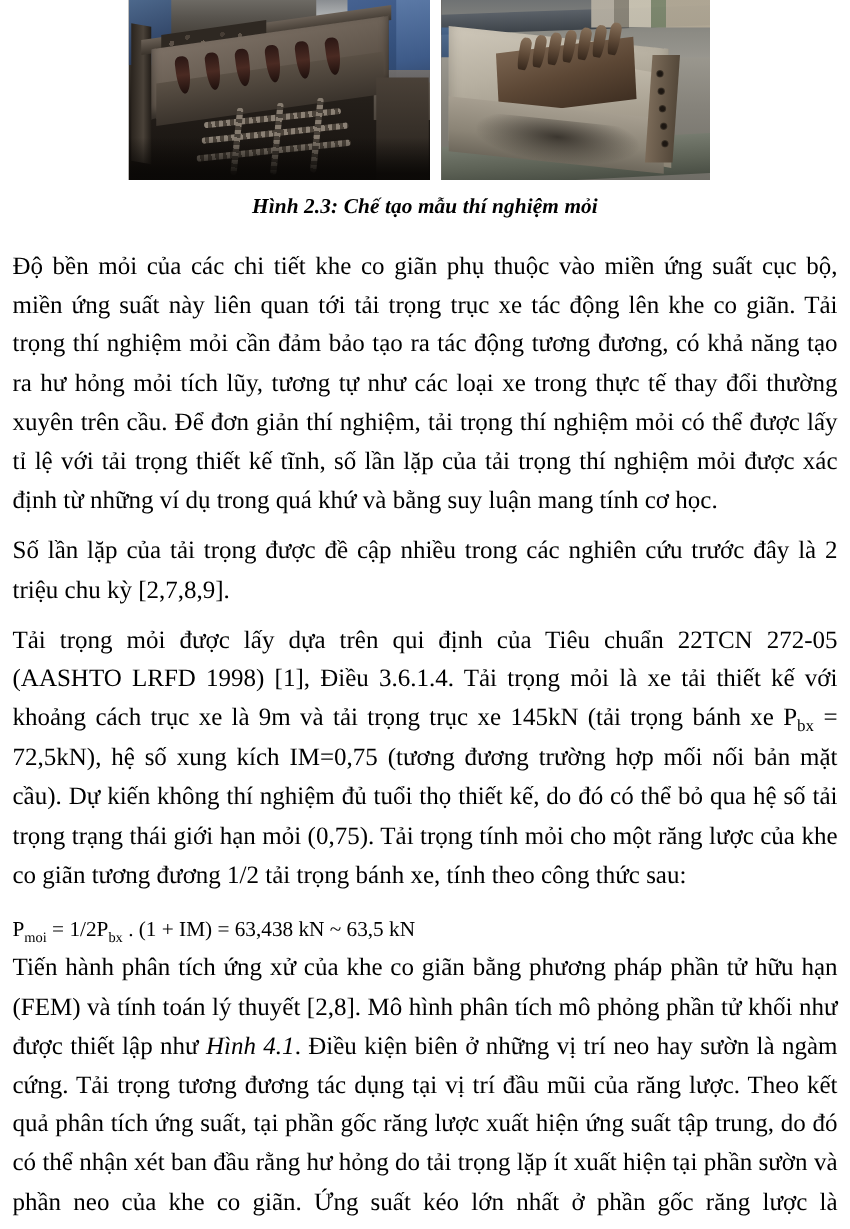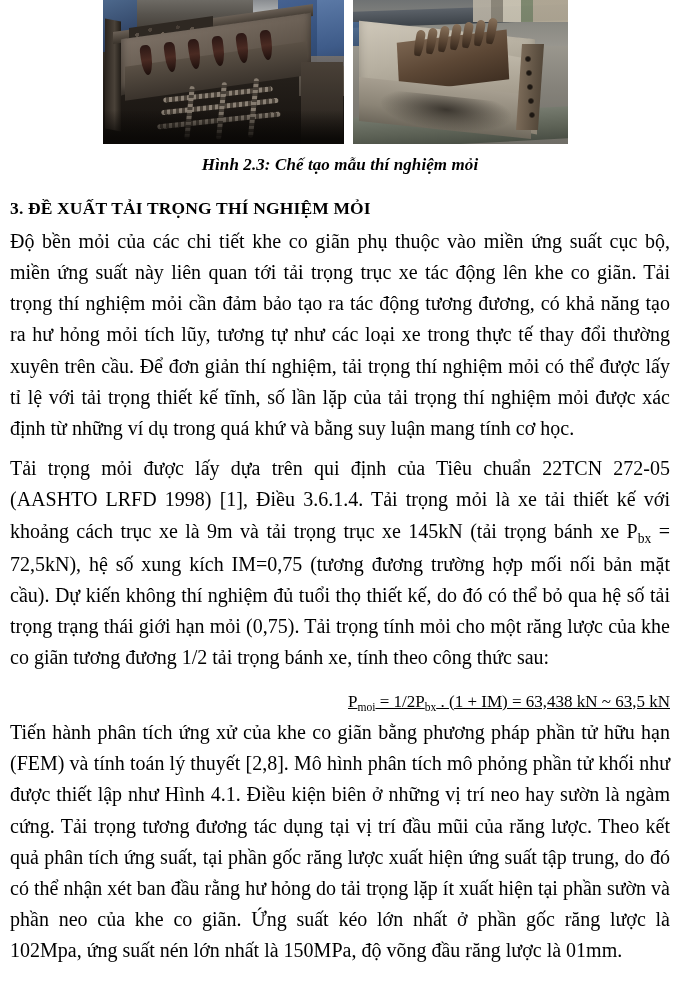--- a/index.html
+++ b/index.html
@@ -238,24 +238,23 @@
     margin: 0 0 9px 0;
     text-align: justify;
     text-justify: inter-word;
     hyphens: none;
   }
   p.para.tight { margin-bottom: 15px; }
   p.formula {
     font-size: 17px;
     line-height: 1.56;
     margin: 11px 0 0 0;
-    text-align: right;
-    text-decoration: underline;
-  }
-  .em-it { }
+    text-align: left;
+  }
+  .em-it { font-style: italic; }
   sub { font-size: .68em; }
 </style>
 </head>
 <body>
 
 <div class="page">
 
   <div class="figure-row">
 
     <div class="photo photo-left">
@@ -311,24 +310,24 @@
       <div class="p2-bolt" style="left:174px; top:84px;"></div>
       <div class="p2-bolt" style="left:175px; top:98px;"></div>
       <div class="p2-bolt" style="left:176px; top:112px;"></div>
     </div>
   </div>
 
   <div class="caption">Hình 2.3: Chế tạo mẫu thí nghiệm mỏi</div>
 
   <div class="content">
 
-    <h2 class="section">3. ĐỀ XUẤT TẢI TRỌNG THÍ NGHIỆM MỎI</h2>
 
     <p class="para">Độ bền mỏi của các chi tiết khe co giãn phụ thuộc vào miền ứng suất cục bộ, miền ứng suất này liên quan tới tải trọng trục xe tác động lên khe co giãn. Tải trọng thí nghiệm mỏi cần đảm bảo tạo ra tác động tương đương, có khả năng tạo ra hư hỏng mỏi tích lũy, tương tự như các loại xe trong thực tế thay đổi thường xuyên trên cầu. Để đơn giản thí nghiệm, tải trọng thí nghiệm mỏi có thể được lấy tỉ lệ với tải trọng thiết kế tĩnh, số lần lặp của tải trọng thí nghiệm mỏi được xác định từ những ví dụ trong quá khứ và bằng suy luận mang tính cơ học.</p>
 
+    <p class="para">Số lần lặp của tải trọng được đề cập nhiều trong các nghiên cứu trước đây là 2 triệu chu kỳ [2,7,8,9].</p>
 
     <p class="para tight"><span>Tải trọng mỏi được lấy dựa trên qui định của Tiêu chuẩn 22TCN 272-05 (AASHTO LRFD 1998) [1], Điều 3.6.1.4. Tải trọng mỏi là xe tải thiết kế với khoảng cách trục xe là 9m và tải trọng trục xe 145kN (tải trọng bánh xe P</span><sub>bx</sub><span> = 72,5kN), hệ số xung kích IM=0,75 (tương đương trường hợp mối nối bản mặt cầu). Dự kiến không thí nghiệm đủ tuổi thọ thiết kế, do đó có thể bỏ qua hệ số tải trọng trạng thái giới hạn mỏi (0,75). Tải trọng tính mỏi cho một răng lược của khe co giãn tương đương 1/2 tải trọng bánh xe, tính theo công thức sau:</span></p>
 
     <p class="formula"><span>P</span><sub>moi</sub><span> = 1/2P</span><sub>bx</sub><span> . (1 + IM) = 63,438 kN ~ 63,5 kN</span></p>
 
 
     <p class="para"><span>Tiến hành phân tích ứng xử của khe co giãn bằng phương pháp phần tử hữu hạn (FEM) và tính toán lý thuyết [2,8]. Mô hình phân tích mô phỏng phần tử khối như được thiết lập như </span><span class="em-it">Hình 4.1</span><span>. Điều kiện biên ở những vị trí neo hay sườn là ngàm cứng. Tải trọng tương đương tác dụng tại vị trí đầu mũi của răng lược. Theo kết quả phân tích ứng suất, tại phần gốc răng lược xuất hiện ứng suất tập trung, do đó có thể nhận xét ban đầu rằng hư hỏng do tải trọng lặp ít xuất hiện tại phần sườn và phần neo của khe co giãn. Ứng suất kéo lớn nhất ở phần gốc răng lược là 102Mpa, ứng suất nén lớn nhất là 150MPa, độ võng đầu răng lược là 01mm.</span></p>
 
   </div>
 </div>

